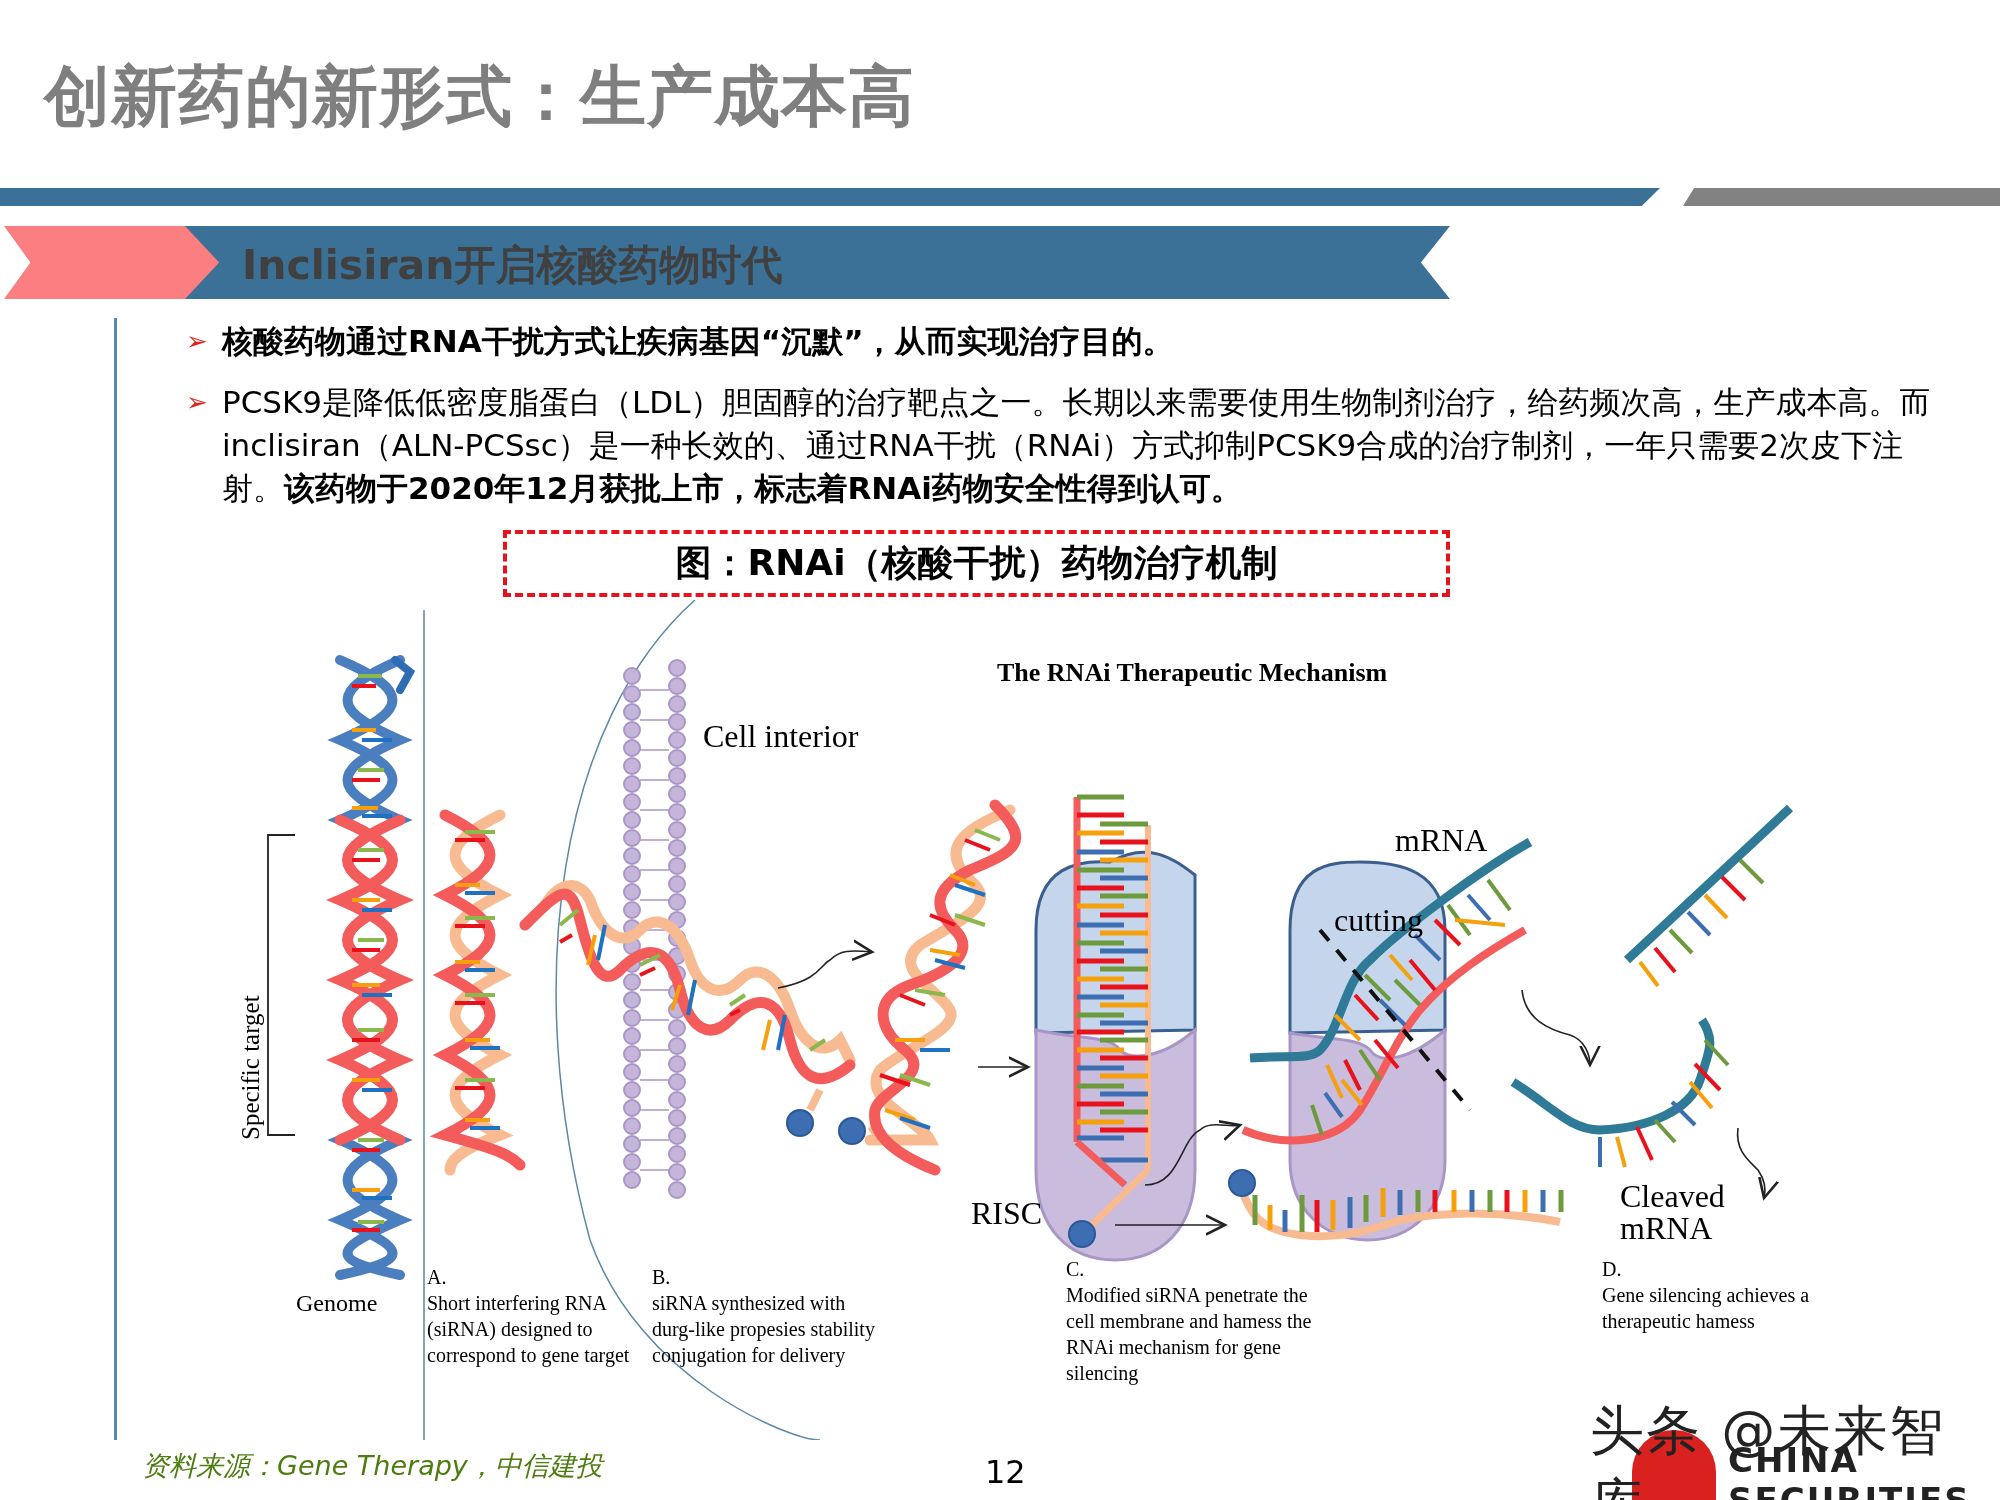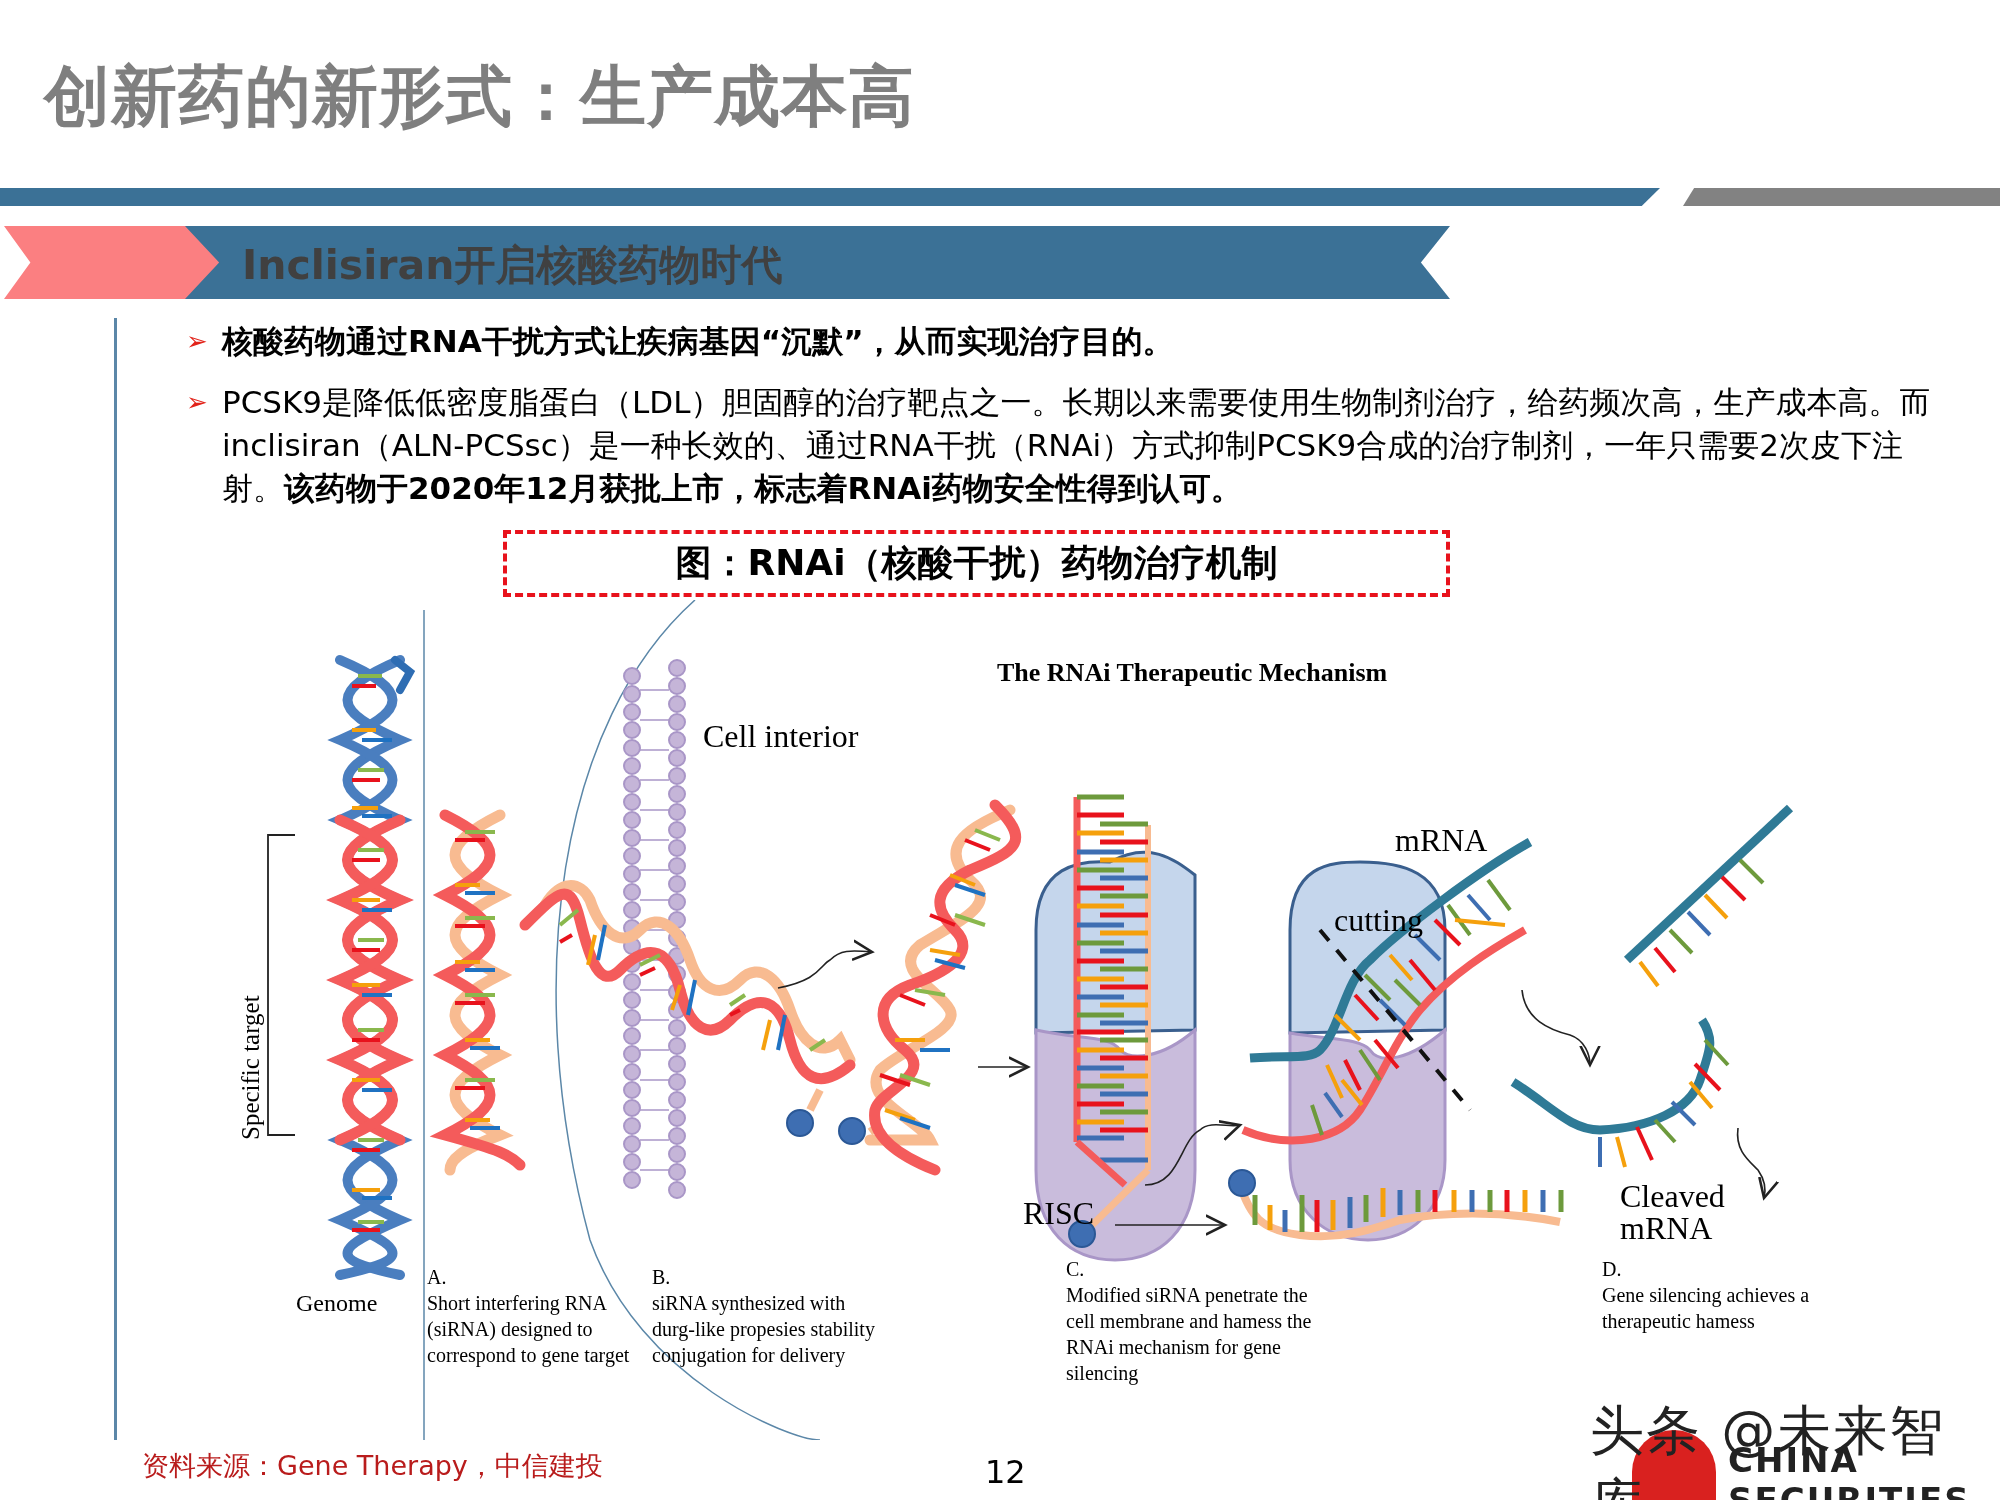--- a/index.html
+++ b/index.html
@@ -60,21 +60,21 @@
 
   .diagram { position: absolute; left: 0; top: 600px; width: 2000px; height: 840px; }
   .serif { font-family: "Liberation Serif", "DejaVu Serif", serif; }
   .diag-title {
     position: absolute; left: 997px; top: 58px; font-size: 26px; font-weight: bold;
   }
   .lbl { position: absolute; font-size: 32px; }
   .desc { position: absolute; font-size: 20px; line-height: 26px; }
 
   .footer-source {
-    position: absolute; left: 142px; top: 1448px; font-size: 27px; color: #b91c1c;
+    position: absolute; left: 142px; top: 1448px; font-size: 27px; font-style: italic; color: #4d7c0f;
   }
   .page-number { position: absolute; left: 985px; top: 1453px; font-size: 32px; }
   .watermark {
     position: absolute; left: 1590px; top: 1395px; font-size: 54px; color: #222;
     letter-spacing: 2px;
   }
   .logo-seal {
     position: absolute; left: 1632px; top: 1430px; width: 84px; height: 70px;
     background: #d9211f; border-radius: 42px 42px 0 0;
     clip-path: inset(0 0 0 0);
@@ -444,21 +444,21 @@
       <line x1="1695" y1="1064" x2="1720" y2="1090" stroke="#e8121c"></line>
         <line x1="1705" y1="1040" x2="1728" y2="1065" stroke="#6d9a3c"></line>
     </g>
     <path d="M1738 1128 C1735 1150,1748 1160,1758 1170 C1765 1180,1766 1190,1764 1198" fill="none" stroke="#222" stroke-width="1.6" marker-end="url(#arr)"></path>
   </svg>
 
   <div class="diag-title serif">The RNAi Therapeutic Mechanism</div>
   <div class="lbl serif" style="left:237px; top:540px; transform: rotate(-90deg); transform-origin: left top; font-size:25px;">Specific  target</div>
   <div class="lbl serif" style="left:296px; top:690px; font-size:24px;text-align:center;">Genome</div>
   <div class="lbl serif" style="left:703px; top:118px;">Cell interior</div>
-  <div class="lbl serif" style="left:1023px; top:595px;">RISC</div>
+  <div class="lbl serif" style="left:971px; top:595px;">RISC</div>
   <div class="lbl serif" style="left:1395px; top:222px;">mRNA</div>
   <div class="lbl serif" style="left:1334px; top:302px;">cutting</div>
   <div class="lbl serif" style="left:1620px; top:578px;">Cleaved</div>
   <div class="lbl serif" style="left:1620px; top:610px;">mRNA</div>
 
   <div class="desc serif" style="left:427px; top:664px;">
     <div>A.</div>
     <div>Short interfering  RNA</div>
     <div>(siRNA) designed to</div>
     <div>correspond to gene target</div>

